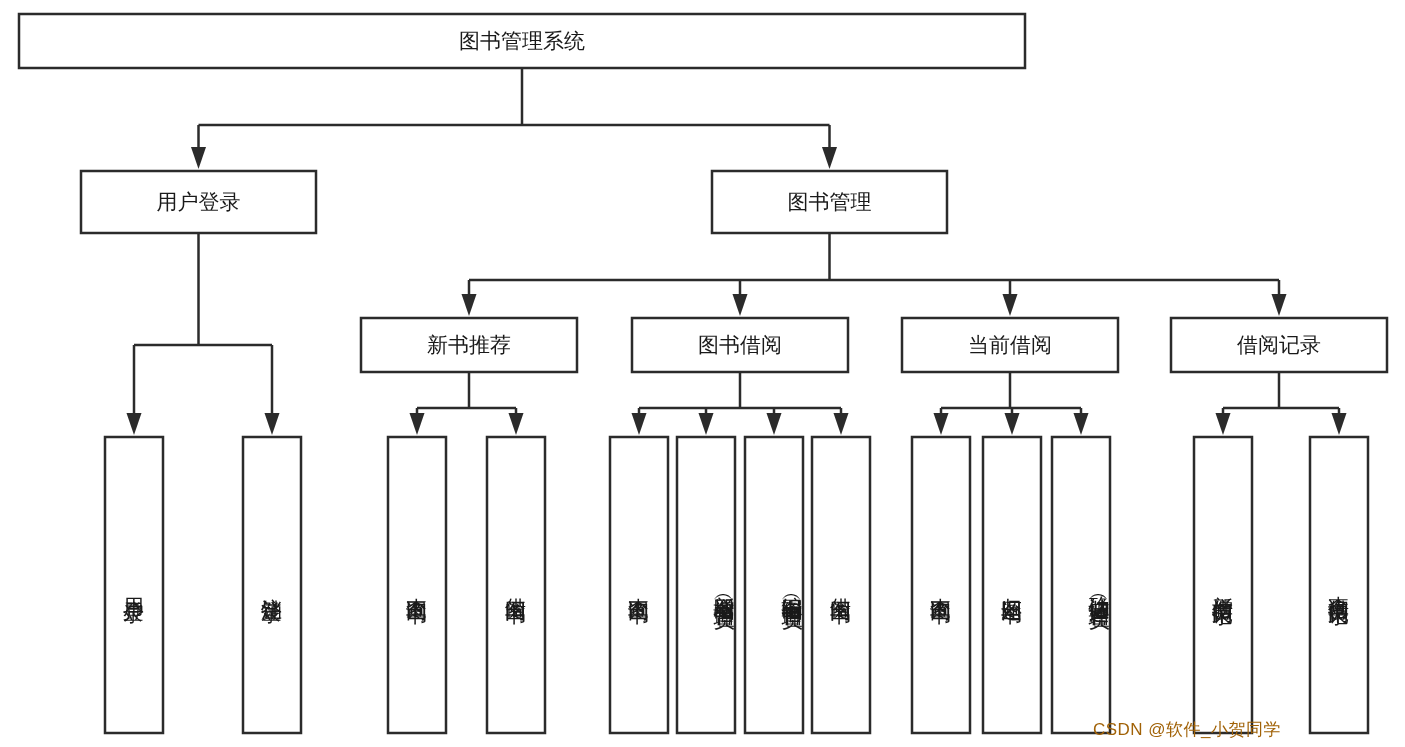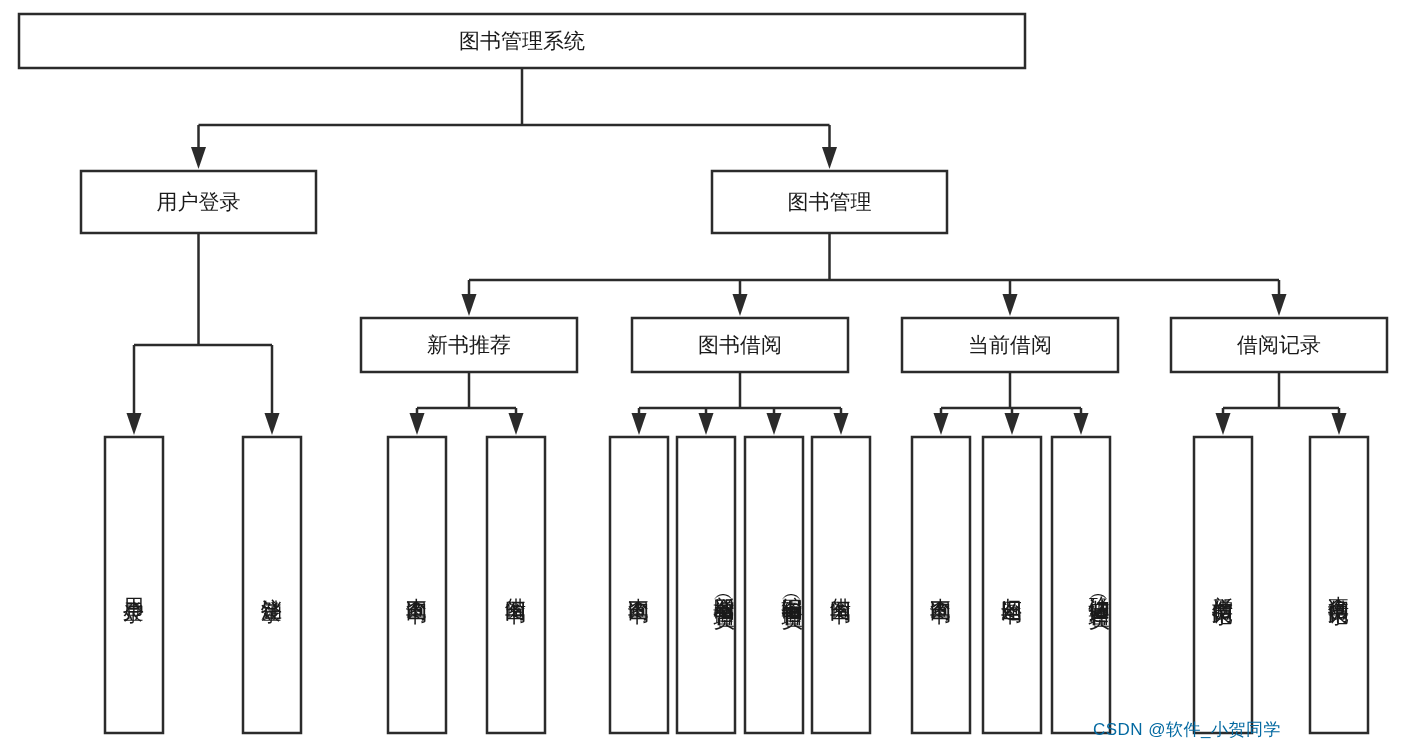--- a/index.html
+++ b/index.html
@@ -62,21 +62,21 @@
     align-items: flex-start;
     justify-content: center;
     pointer-events: none;
   }
   .watermark {
     position: absolute;
     right: 12px;
     bottom: 6px;
     font-family: "Liberation Sans", "DejaVu Sans", sans-serif;
     font-size: 17px;
-    color: #0369a1;
+    color: #a16207;
     letter-spacing: 0.5px;
     white-space: nowrap;
   }
 </style>
 </head>
 <body>
 
 <div id="diagram-root">
 
   <svg id="flow-svg" viewBox="0 0 1405 747">

